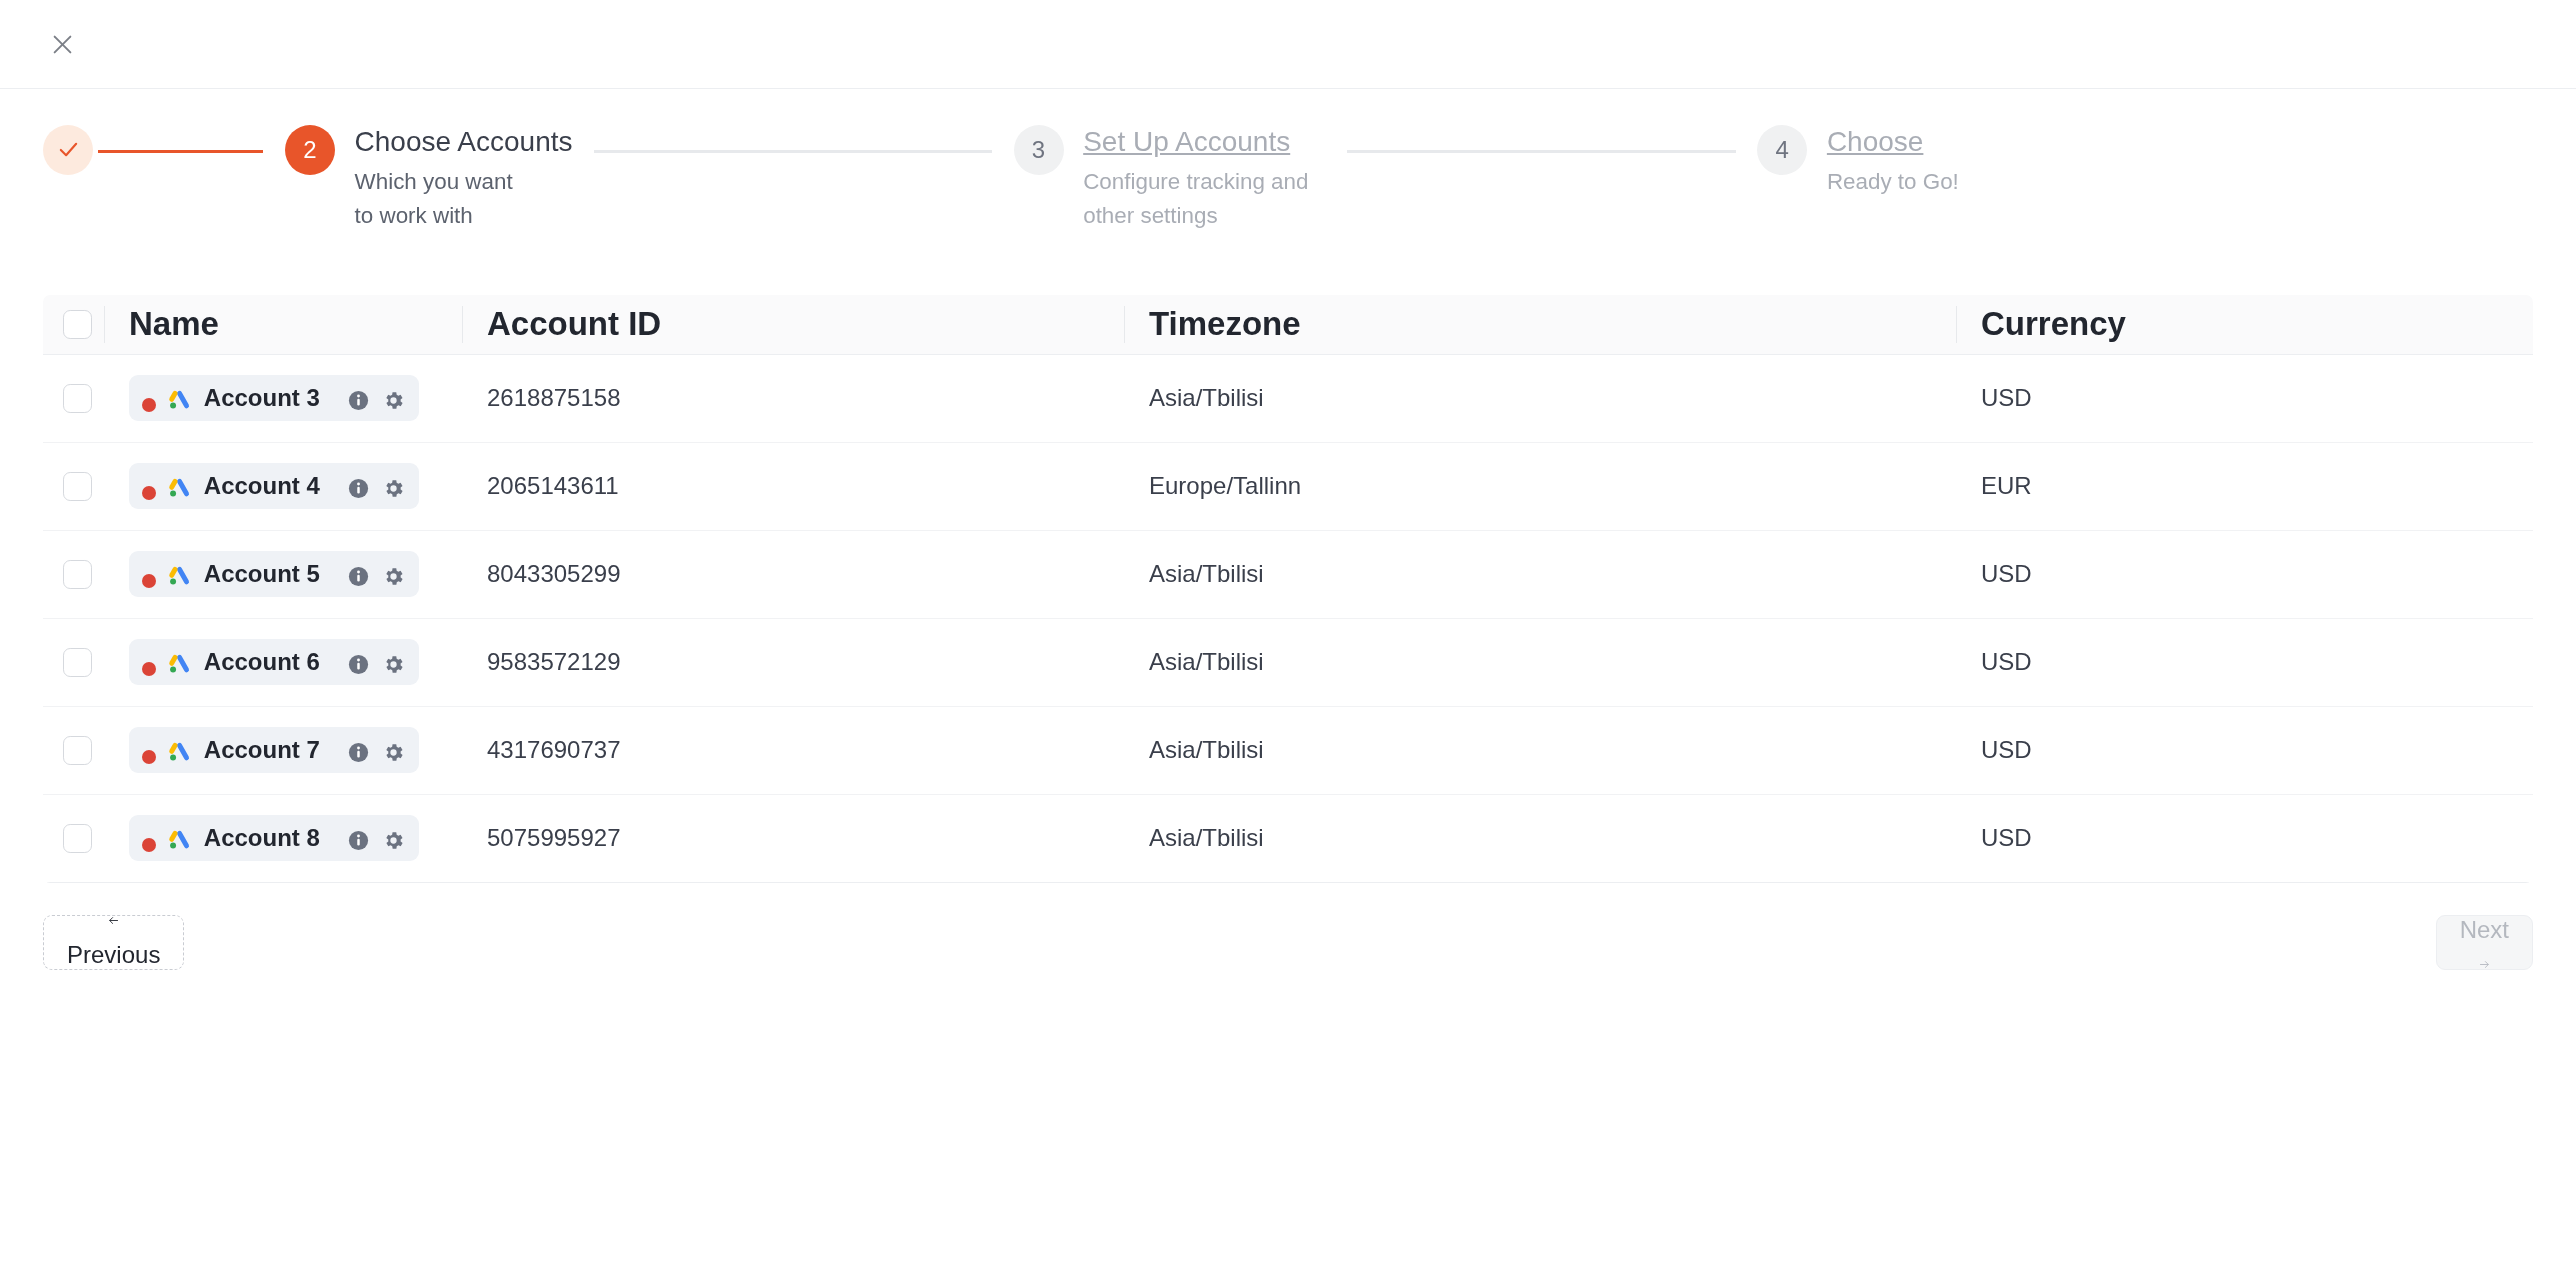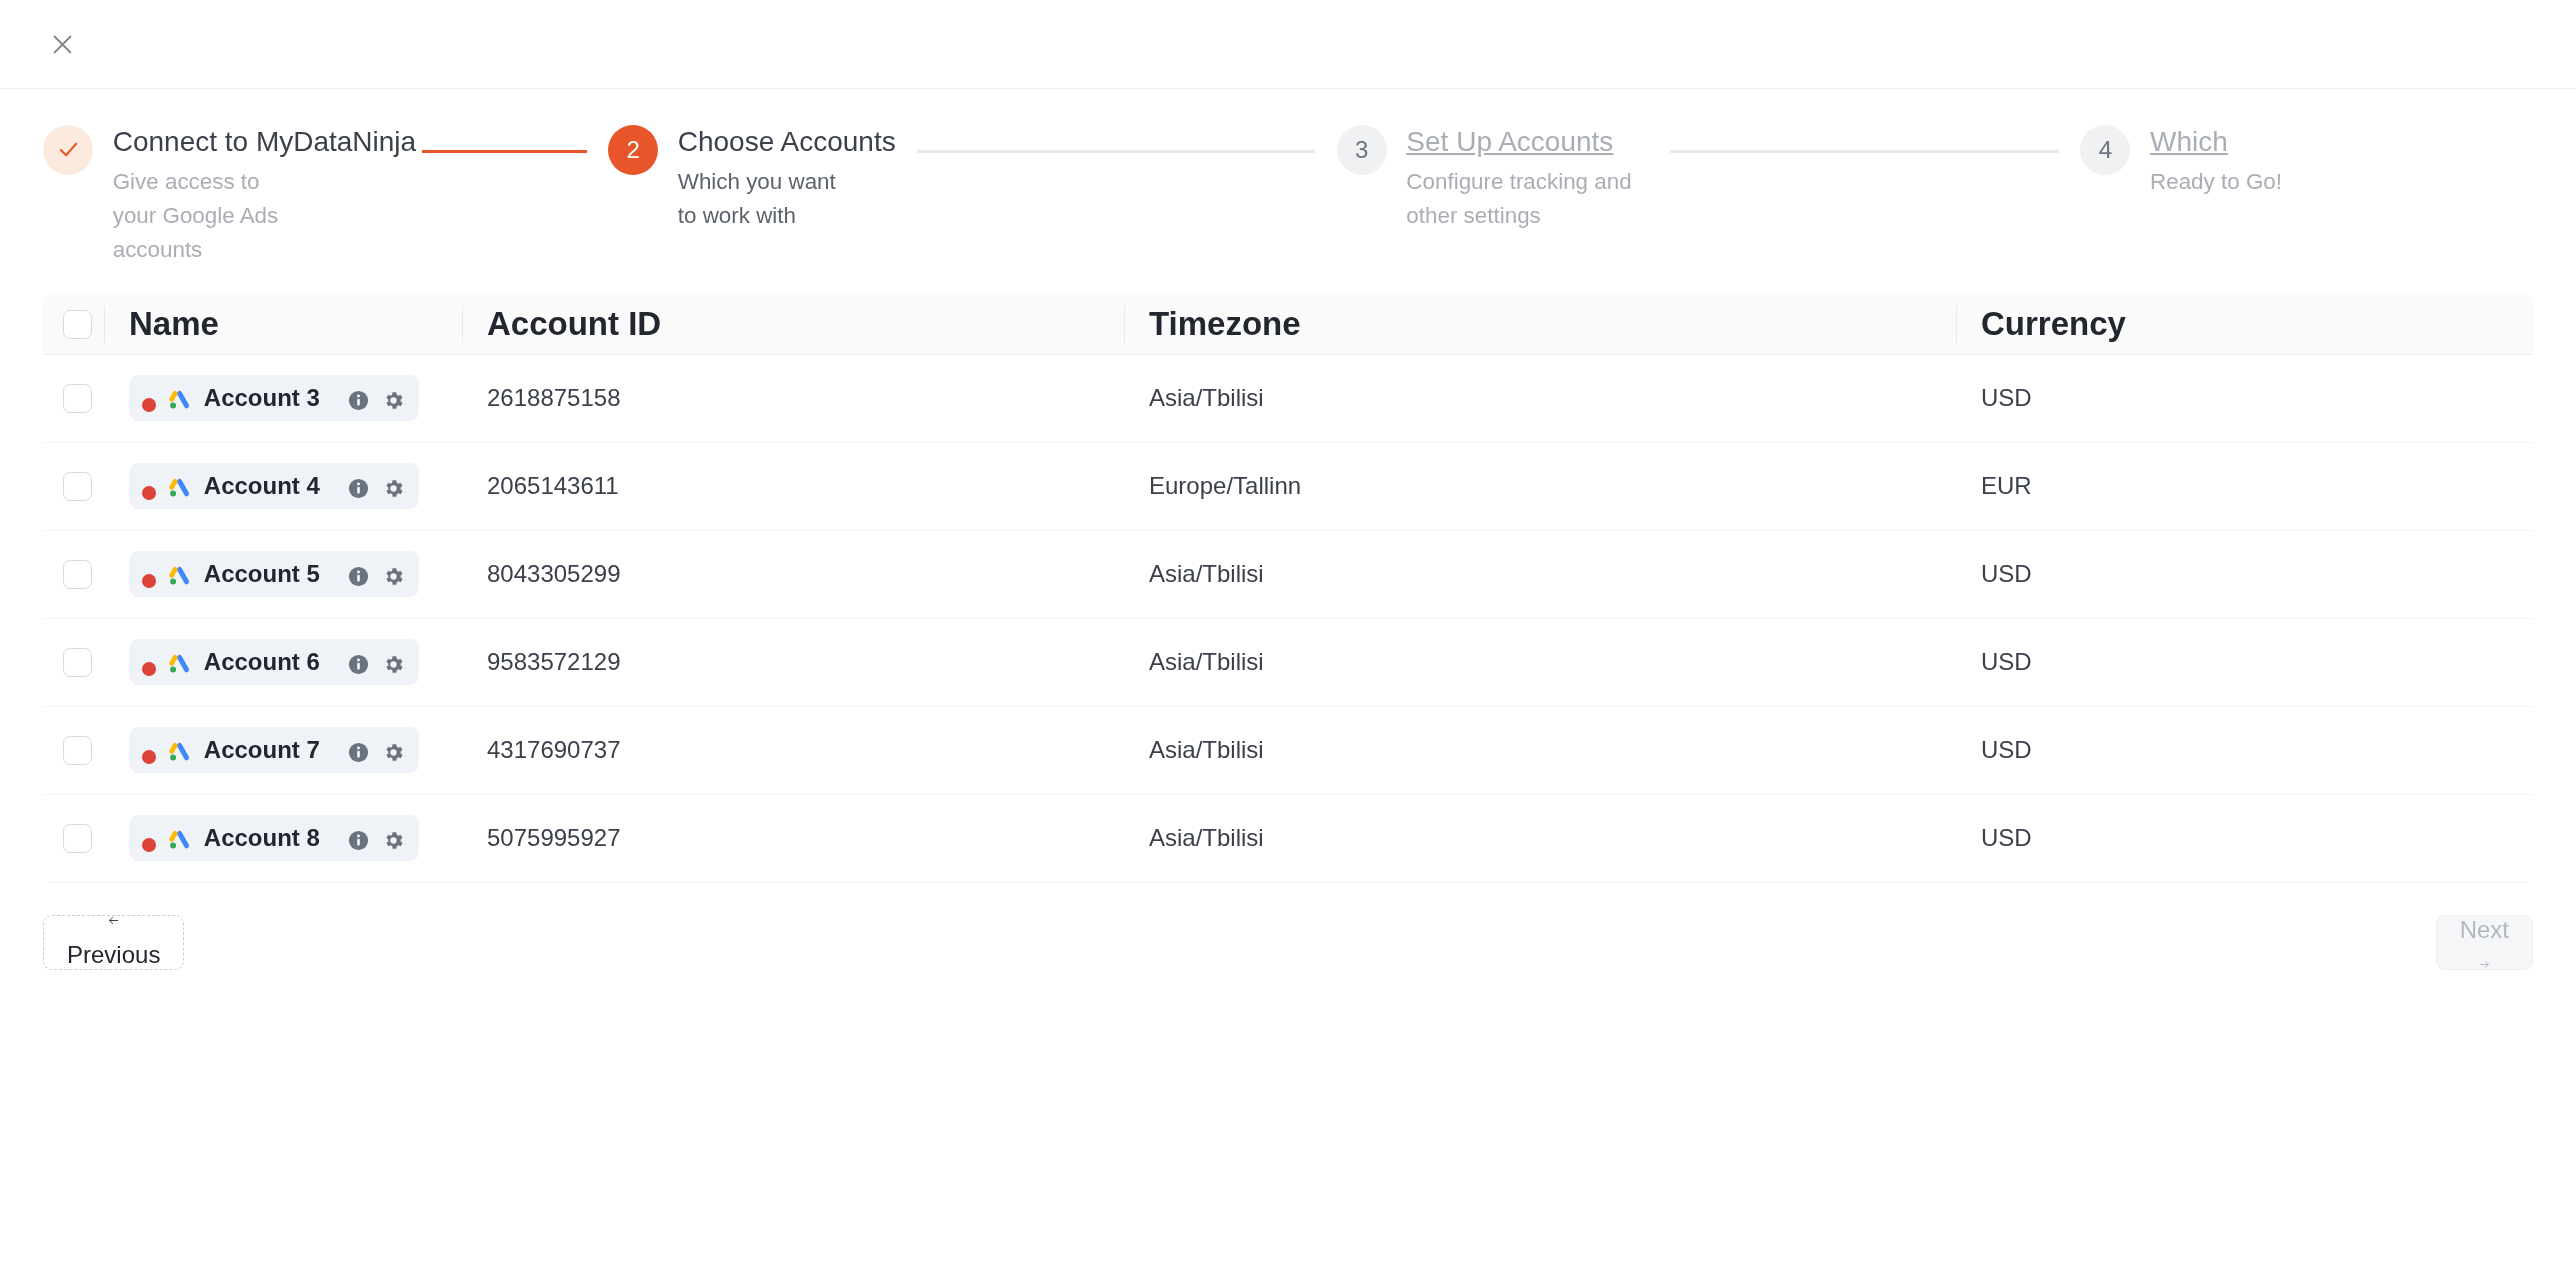--- a/index.html
+++ b/index.html
@@ -220,24 +220,20 @@
 </div>
 
 <div class="stepper">
 
   <div class="step">
     <div class="step-bubble done">
       <svg width="23" height="23" viewBox="0 0 24 24" fill="none" stroke="#e8552a" stroke-width="2.2" stroke-linecap="round" stroke-linejoin="round">
         <polyline points="4,12.5 9.5,18 20,6"></polyline>
       </svg>
     </div>
-    <div class="step-texts">
-      <div class="step-title dark">Connect to MyDataNinja</div>
-      <div class="step-sub grayish" style="max-width:188px">Give access to your Google Ads accounts</div>
-    </div>
   </div>
 
   <div class="connector on" style="width:165px;margin-left:5.4px;margin-right:21.5px"></div>
 
   <div class="step">
     <div class="step-bubble active">2</div>
     <div class="step-texts">
       <div class="step-title dark">Choose Accounts</div>
       <div class="step-sub darkish" style="max-width:179px">Which you want to work with</div>
     </div>
@@ -251,21 +247,21 @@
       <div class="step-title muted">Set Up Accounts</div>
       <div class="step-sub grayish" style="max-width:242px">Configure tracking and other settings</div>
     </div>
   </div>
 
   <div class="connector off" style="width:389px;margin-left:21.5px;margin-right:21.5px"></div>
 
   <div class="step">
     <div class="step-bubble idle">4</div>
     <div class="step-texts">
-      <div class="step-title muted">Which</div>
+      <div class="step-title muted">Choose</div>
       <div class="step-sub grayish">Ready to Go!</div>
     </div>
   </div>
 </div>
 
 <div class="table-wrap">
   <table class="accounts">
     <thead>
       <tr>
         <th class="col-check">

